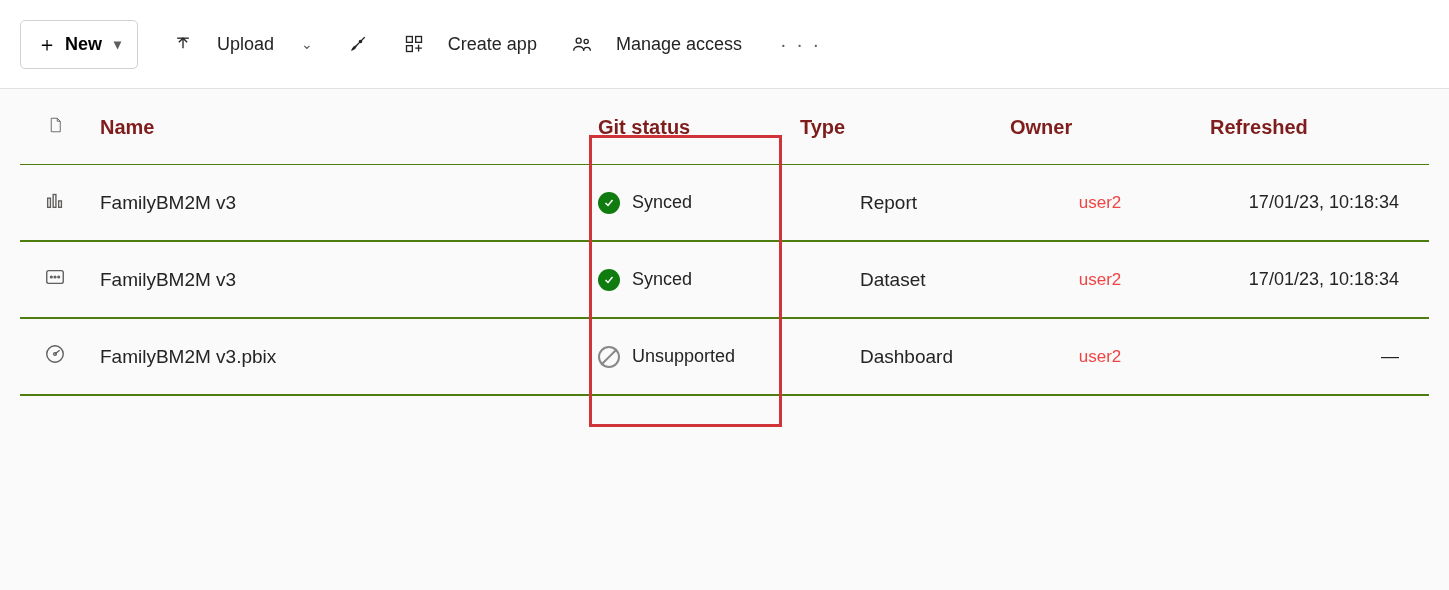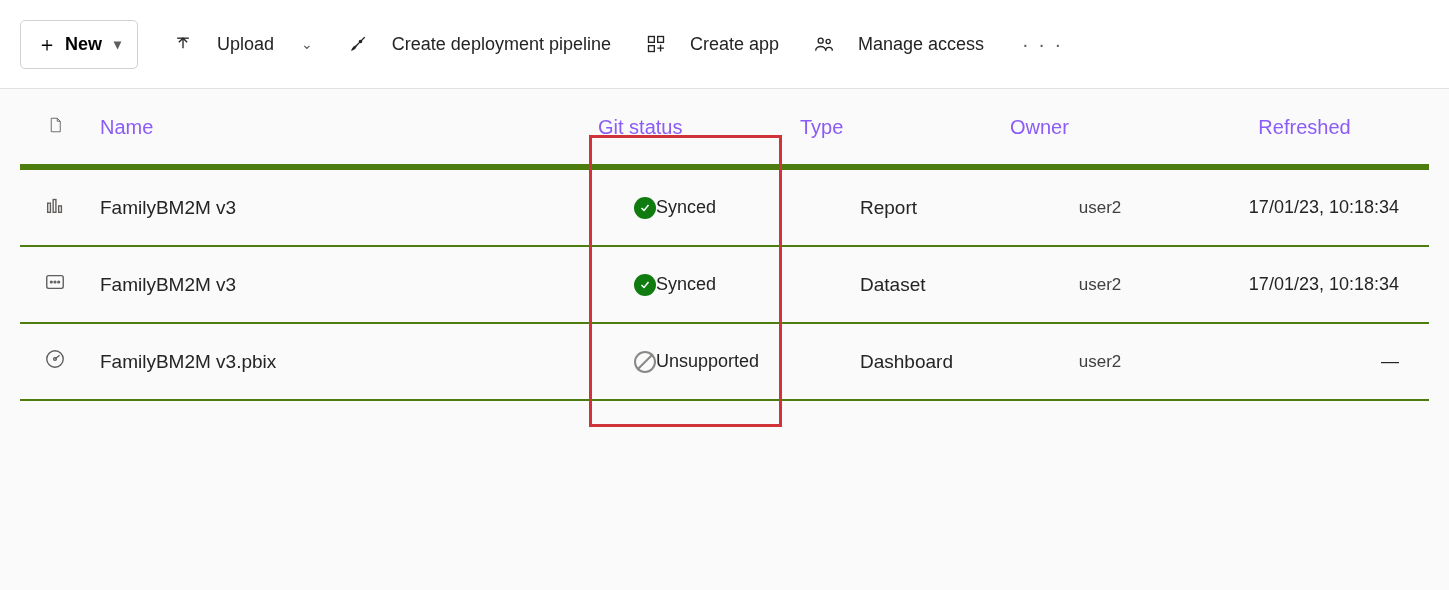--- a/index.html
+++ b/index.html
@@ -46,49 +46,49 @@
   .content {
     padding: 0 20px;
   }
   table {
     width: 100%;
     border-collapse: collapse;
     table-layout: fixed;
   }
   thead th {
     text-align: left;
-    font-weight: 400;
+    font-weight: 700;
     font-size: 20px;
     padding: 26px 10px 24px 10px;
-    border-bottom: 6px solid #4d7c0f;
-    color:#8b5cf6;
+    border-bottom: 1px solid #4d7c0f;
+    color:#7f1d1d;
   }
   tbody td {
     padding: 24px 10px;
     border-bottom: 2px solid #4d7c0f;
     font-size: 18px;
     vertical-align: middle;
   }
   .col-icon   { width: 70px; }
   .col-name   { width: 480px; }
   .col-git    { width: 230px; }
   .col-type   { width: 200px; }
   .col-owner  { width: 200px; }
   .col-ref    { width: auto; }
   th.col-icon { text-align:center; }
   td.cell-icon { text-align:center; }
   .name-cell { font-size: 19px; }
   .type-cell { font-size: 19px; padding-left: 60px;}
   th.col-type { padding-left: 0px; }
-  .owner-cell { font-size: 17px; color: #404040; text-align:center;}
+  .owner-cell { font-size: 17px; color: #ef4444; text-align:center;}
   th.col-owner { text-align:left;}
   .ref-cell { font-size: 18px; text-align:right; padding-right:30px;}
-  th.col-ref { text-align:center; padding-right:30px;}
-
-  .git-cell { display:flex; align-items:center; gap:0;margin-left:36px; }
+  th.col-ref { text-align:left; padding-right:30px;}
+
+  .git-cell { display:flex; align-items:center; gap:12px; }
   .git-header-th { padding-left: 28px; }
   .git-cell-wrap { padding-left: 28px; }
 
   .git-synced-badge {
     width: 22px; height:22px; border-radius:50%;
     background:#107c10;
     display:inline-flex; align-items:center; justify-content:center;
     color:#fff;
   }
   .git-unsup-badge {
@@ -135,21 +135,20 @@
     <span class="chev">⌄</span>
   </div>
 
   <div class="tb-item">
     <span class="ic">
       <svg viewBox="0 0 24 24" width="20" height="20" fill="none" stroke="#242424" stroke-width="1.6">
           <path d="M5 19c3-1 4-2 5-5 3-3 8-8 10-10-2 2-7 7-10 10-3 1-4 2-5 5z"></path>
           <circle cx="15" cy="9" r="1.4"></circle>
         </svg>
     </span>
-    <span>Create deployment pipeline</span>
   </div>
 
   <div class="tb-item">
     <span class="ic">
       <svg viewBox="0 0 24 24" width="20" height="20" fill="none" stroke="#242424" stroke-width="1.6">
           <rect x="3" y="3" width="7" height="7"></rect>
           <rect x="14" y="3" width="7" height="7"></rect>
           <rect x="3" y="14" width="7" height="7"></rect>
           <path d="M17.5 13v8M13.5 17h8"></path>
         </svg>

